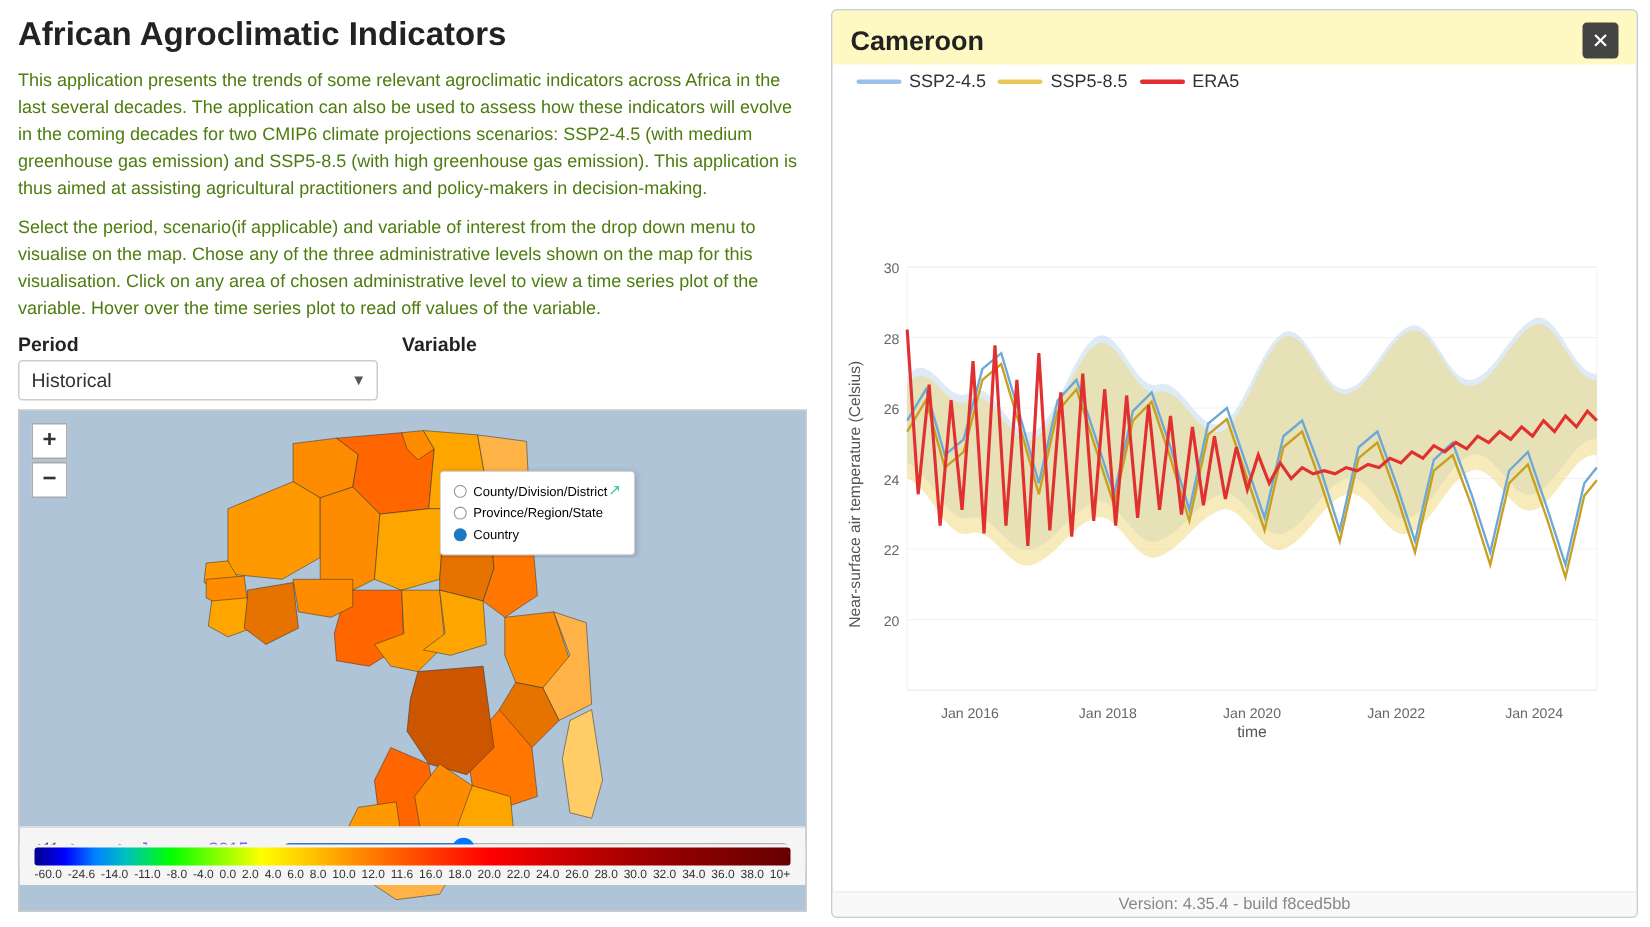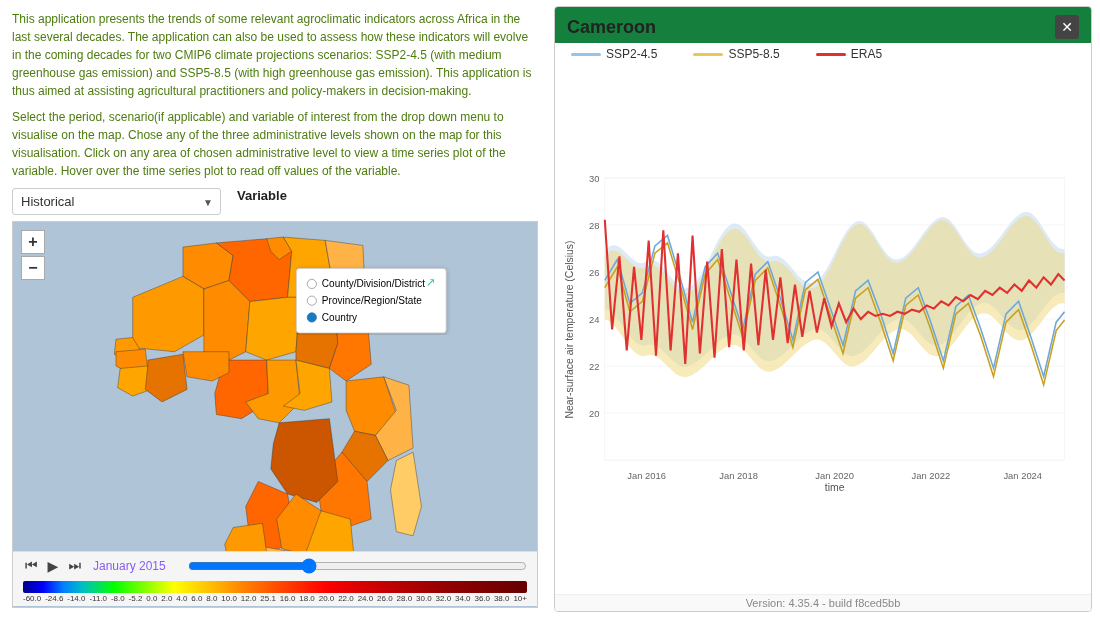--- a/index.html
+++ b/index.html
@@ -64,21 +64,21 @@
     .select-wrapper::after {
       content: '▼';
       position: absolute;
       right: 8px;
       top: 50%;
       transform: translateY(-50%);
       font-size: 10px;
       color: #555;
       pointer-events: none;
     }
-    #period-select { width: 209px; }
+    #period-select { width: 240px; }
     #variable-select { width: 240px; }
     .map-container {
       position: relative;
       flex: 1;
       background: #b0c4d8;
       border: 1px solid #ccc;
       overflow: hidden;
     }
     .map-controls {
       position: absolute;
@@ -169,21 +169,21 @@
       display: flex;
       flex-direction: column;
       overflow: hidden;
       position: relative;
     }
     .chart-header {
       display: flex;
       justify-content: space-between;
       align-items: center;
       padding: 8px 12px 4px;
-      background: #15803d;
+      background: #fef9c3;
     }
     .chart-title {
       font-size: 18px;
       font-weight: bold;
       color: #222;
     }
     .close-btn {
       width: 24px;
       height: 24px;
       background: #444;
@@ -191,21 +191,21 @@
       border: none;
       border-radius: 3px;
       cursor: pointer;
       font-size: 14px;
       display: flex;
       align-items: center;
       justify-content: center;
     }
     .legend-row {
       display: flex;
-      gap: 36px;
+      gap: 8px;
       padding: 4px 16px;
       align-items: center;
     }
     .legend-item {
       display: flex;
       align-items: center;
       gap: 5px;
       font-size: 12px;
       color: #333;
     }
@@ -229,25 +229,27 @@
       color: #888;
       padding: 2px 10px;
       background: #f9f9f9;
       border-top: 1px solid #eee;
     }
   </style>
 </head>
 <body>
 
 <div class="left-panel">
+  <div class="app-title">African Agroclimatic Indicators</div>
   <p class="description">This application presents the trends of some relevant agroclimatic indicators across Africa in the last several decades. The application can also be used to assess how these indicators will evolve in the coming decades for two CMIP6 climate projections scenarios: SSP2-4.5 (with medium greenhouse gas emission) and SSP5-8.5 (with high greenhouse gas emission). This application is thus aimed at assisting agricultural practitioners and policy-makers in decision-making.</p>
   <p class="description">Select the period, scenario(if applicable) and variable of interest from the drop down menu to visualise on the map. Chose any of the three administrative levels shown on the map for this visualisation. Click on any area of chosen administrative level to view a time series plot of the variable. Hover over the time series plot to read off values of the variable.</p>
 
   <div class="controls-row">
     <div class="control-group">
+      <span class="control-label">Period</span>
       <div class="select-wrapper">
         <select id="period-select">
           <option>Historical</option>
           <option>SSP2-4.5</option>
           <option>SSP5-8.5</option>
         </select>
       </div>
     </div>
     <div class="control-group">
       <span class="control-label">Variable</span>
@@ -345,37 +347,37 @@
     <div style="position:absolute; bottom:28px; left:0; right:0; background:#f5f5f5; border-top:1px solid #ddd; padding:5px 10px; display:flex; align-items:center; gap:10px;">
       <div style="display:flex; gap:6px; align-items:center;">
         <button class="tl-btn">⏮</button>
         <button class="tl-btn">▶</button>
         <button class="tl-btn">⏭</button>
       </div>
       <span style="font-size:12px; min-width:85px; color:#8b5cf6;">January 2015</span>
       <input type="range" class="timeline-slider" min="0" max="100" value="35" style="flex: 1 1 0%;">
     </div>
 
-    <div style="position:absolute; bottom:1px; left:0; right:0; background:#f5f5f5; padding:2px 10px 3px;">
+    <div style="position:absolute; bottom:17px; left:0; right:0; background:#f5f5f5; padding:2px 10px 3px;">
       <div style="height:12px; width:100%; background:linear-gradient(to right, #00008b 0%, #0000ff 4%, #0080ff 8%, #00c0c0 12%, #00ff00 18%, #80ff00 24%, #ffff00 30%, #ffc000 37%, #ff8000 44%, #ff4000 52%, #ff0000 60%, #cc0000 70%, #990000 82%, #660000 100%); border-radius:2px;"></div>
       <div style="display:flex; justify-content:space-between; font-size:8px; color:#333; margin-top:1px;">
         <span>-60.0</span>
           <span>-24.6</span>
           <span>-14.0</span>
           <span>-11.0</span>
           <span>-8.0</span>
-          <span>-5.2</span>
+          <span>-4.0</span>
           <span>0.0</span>
           <span>2.0</span>
           <span>4.0</span>
           <span>6.0</span>
           <span>8.0</span>
           <span>10.0</span>
           <span>12.0</span>
-          <span>25.1</span>
+          <span>11.6</span>
           <span>16.0</span>
           <span>18.0</span>
           <span>20.0</span>
           <span>22.0</span>
           <span>24.0</span>
           <span>26.0</span>
           <span>28.0</span>
           <span>30.0</span>
           <span>32.0</span>
           <span>34.0</span>

